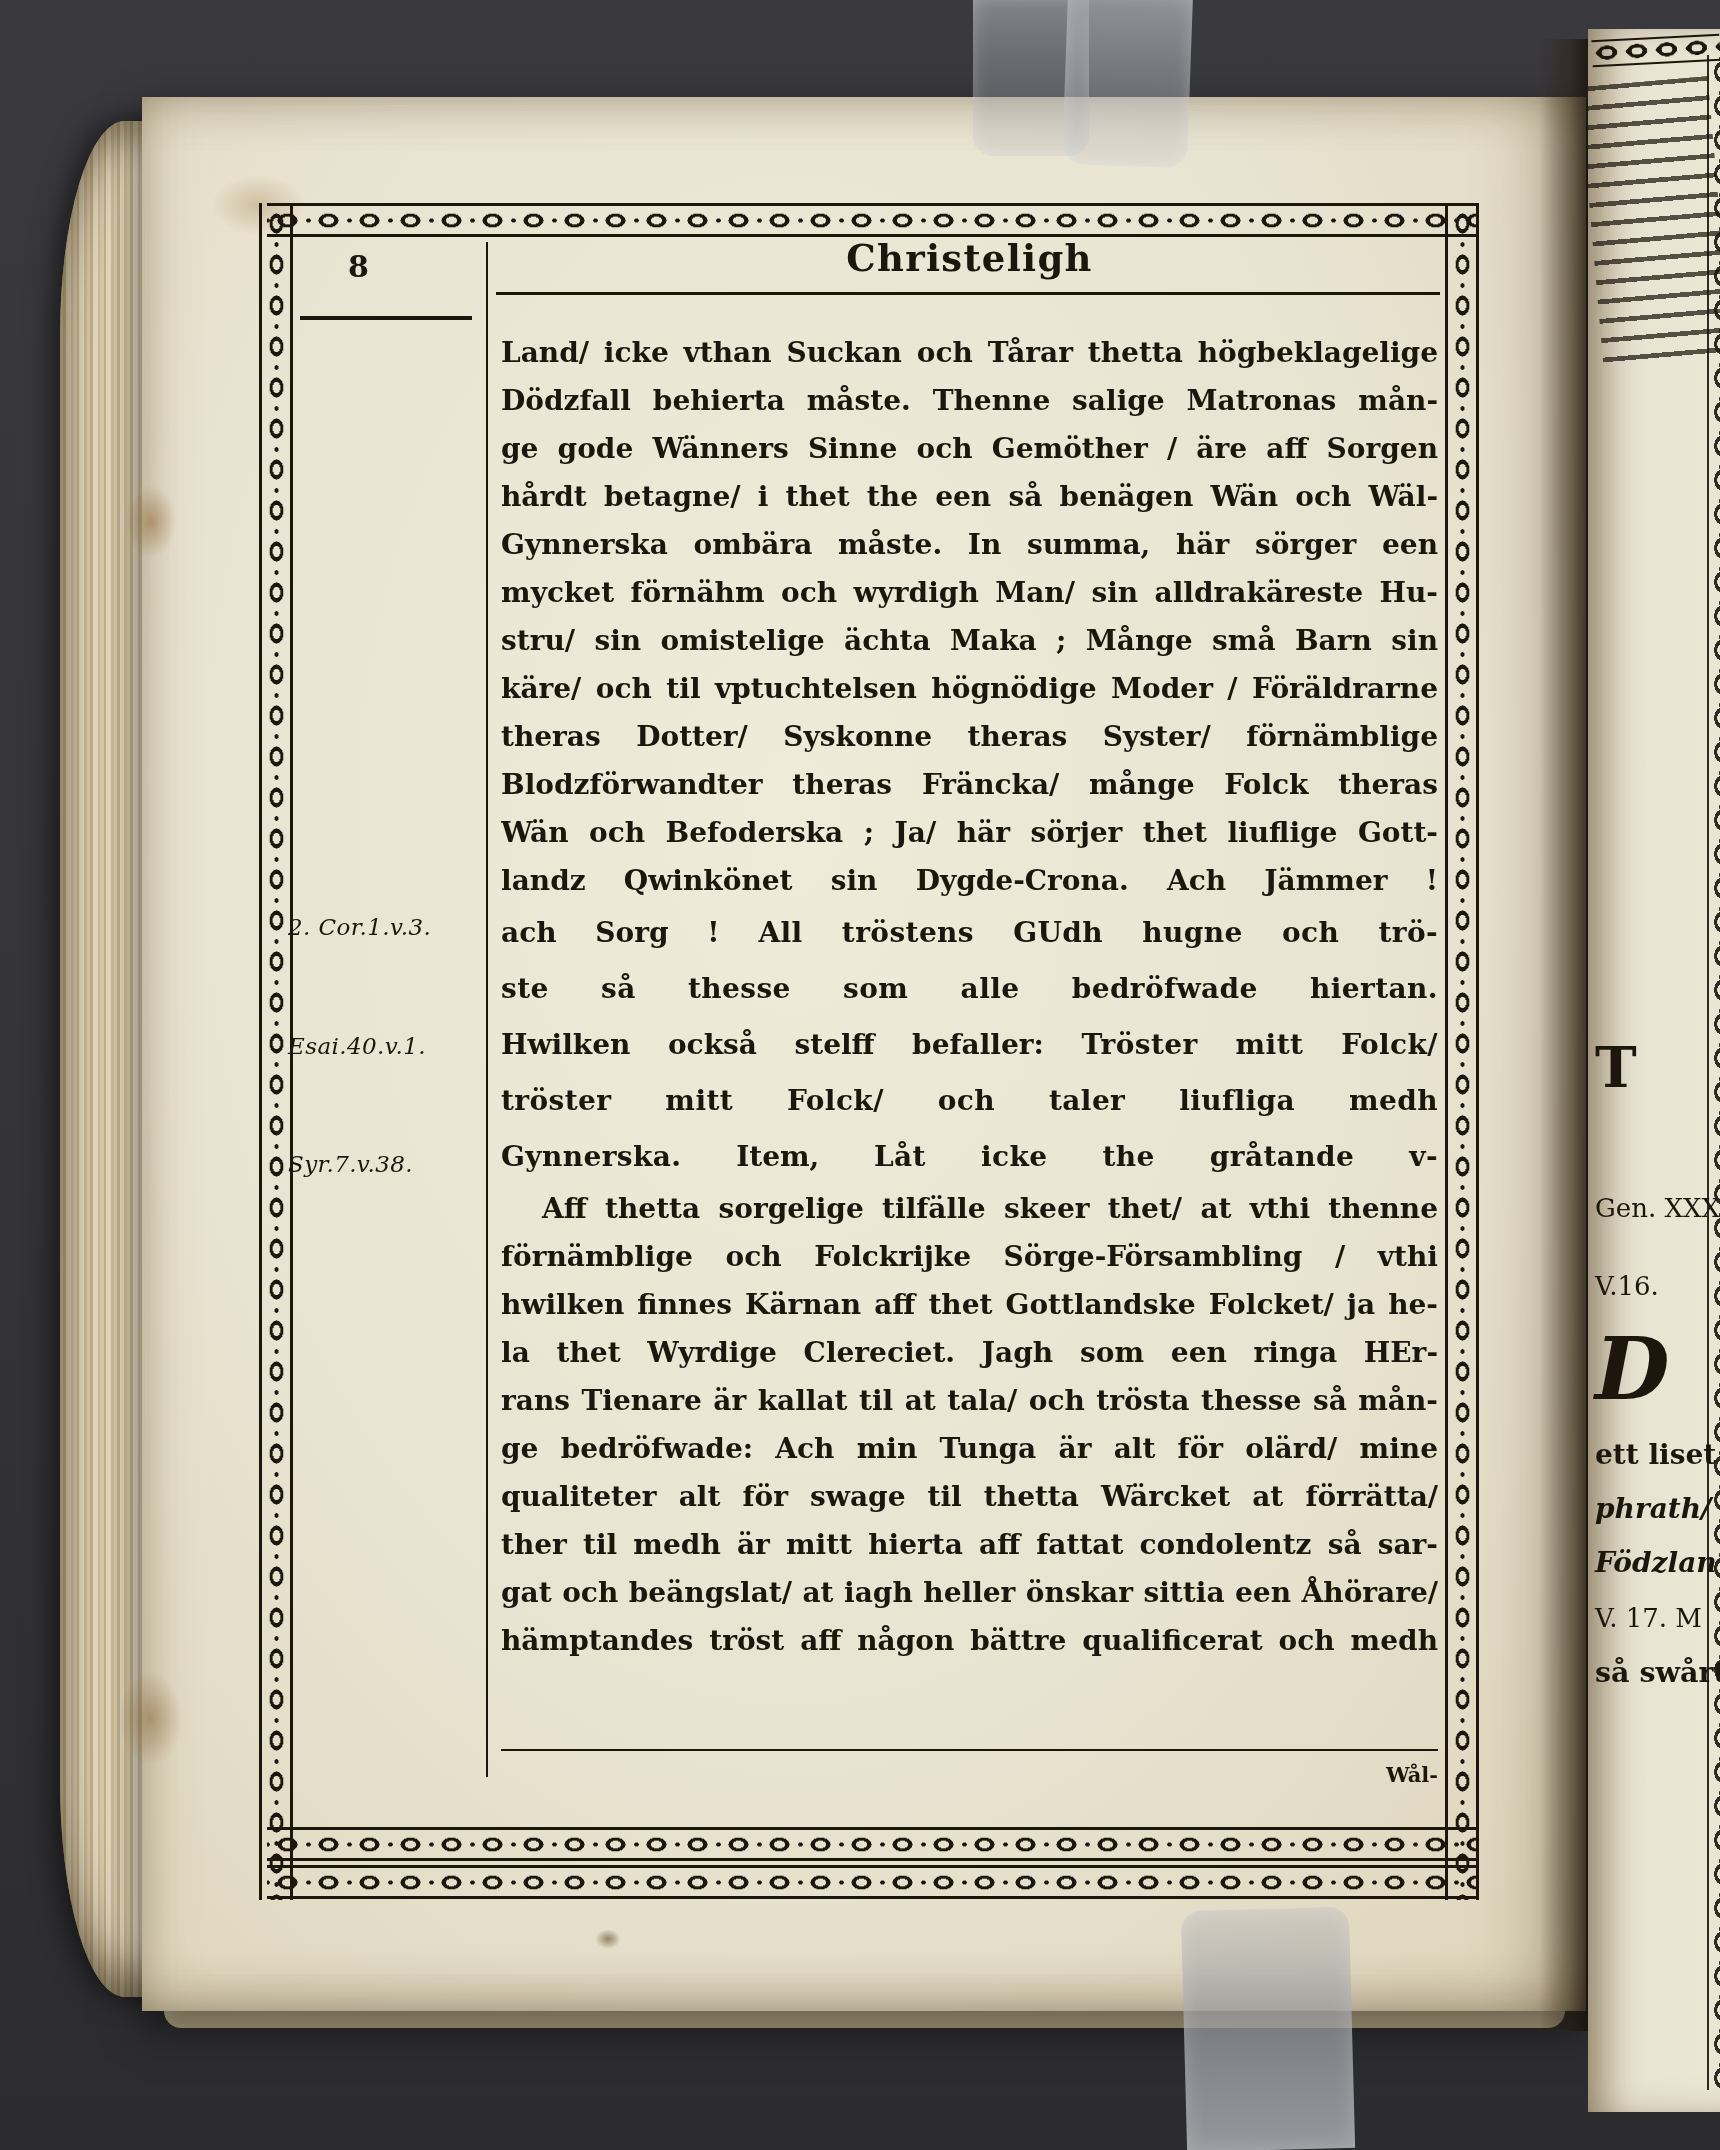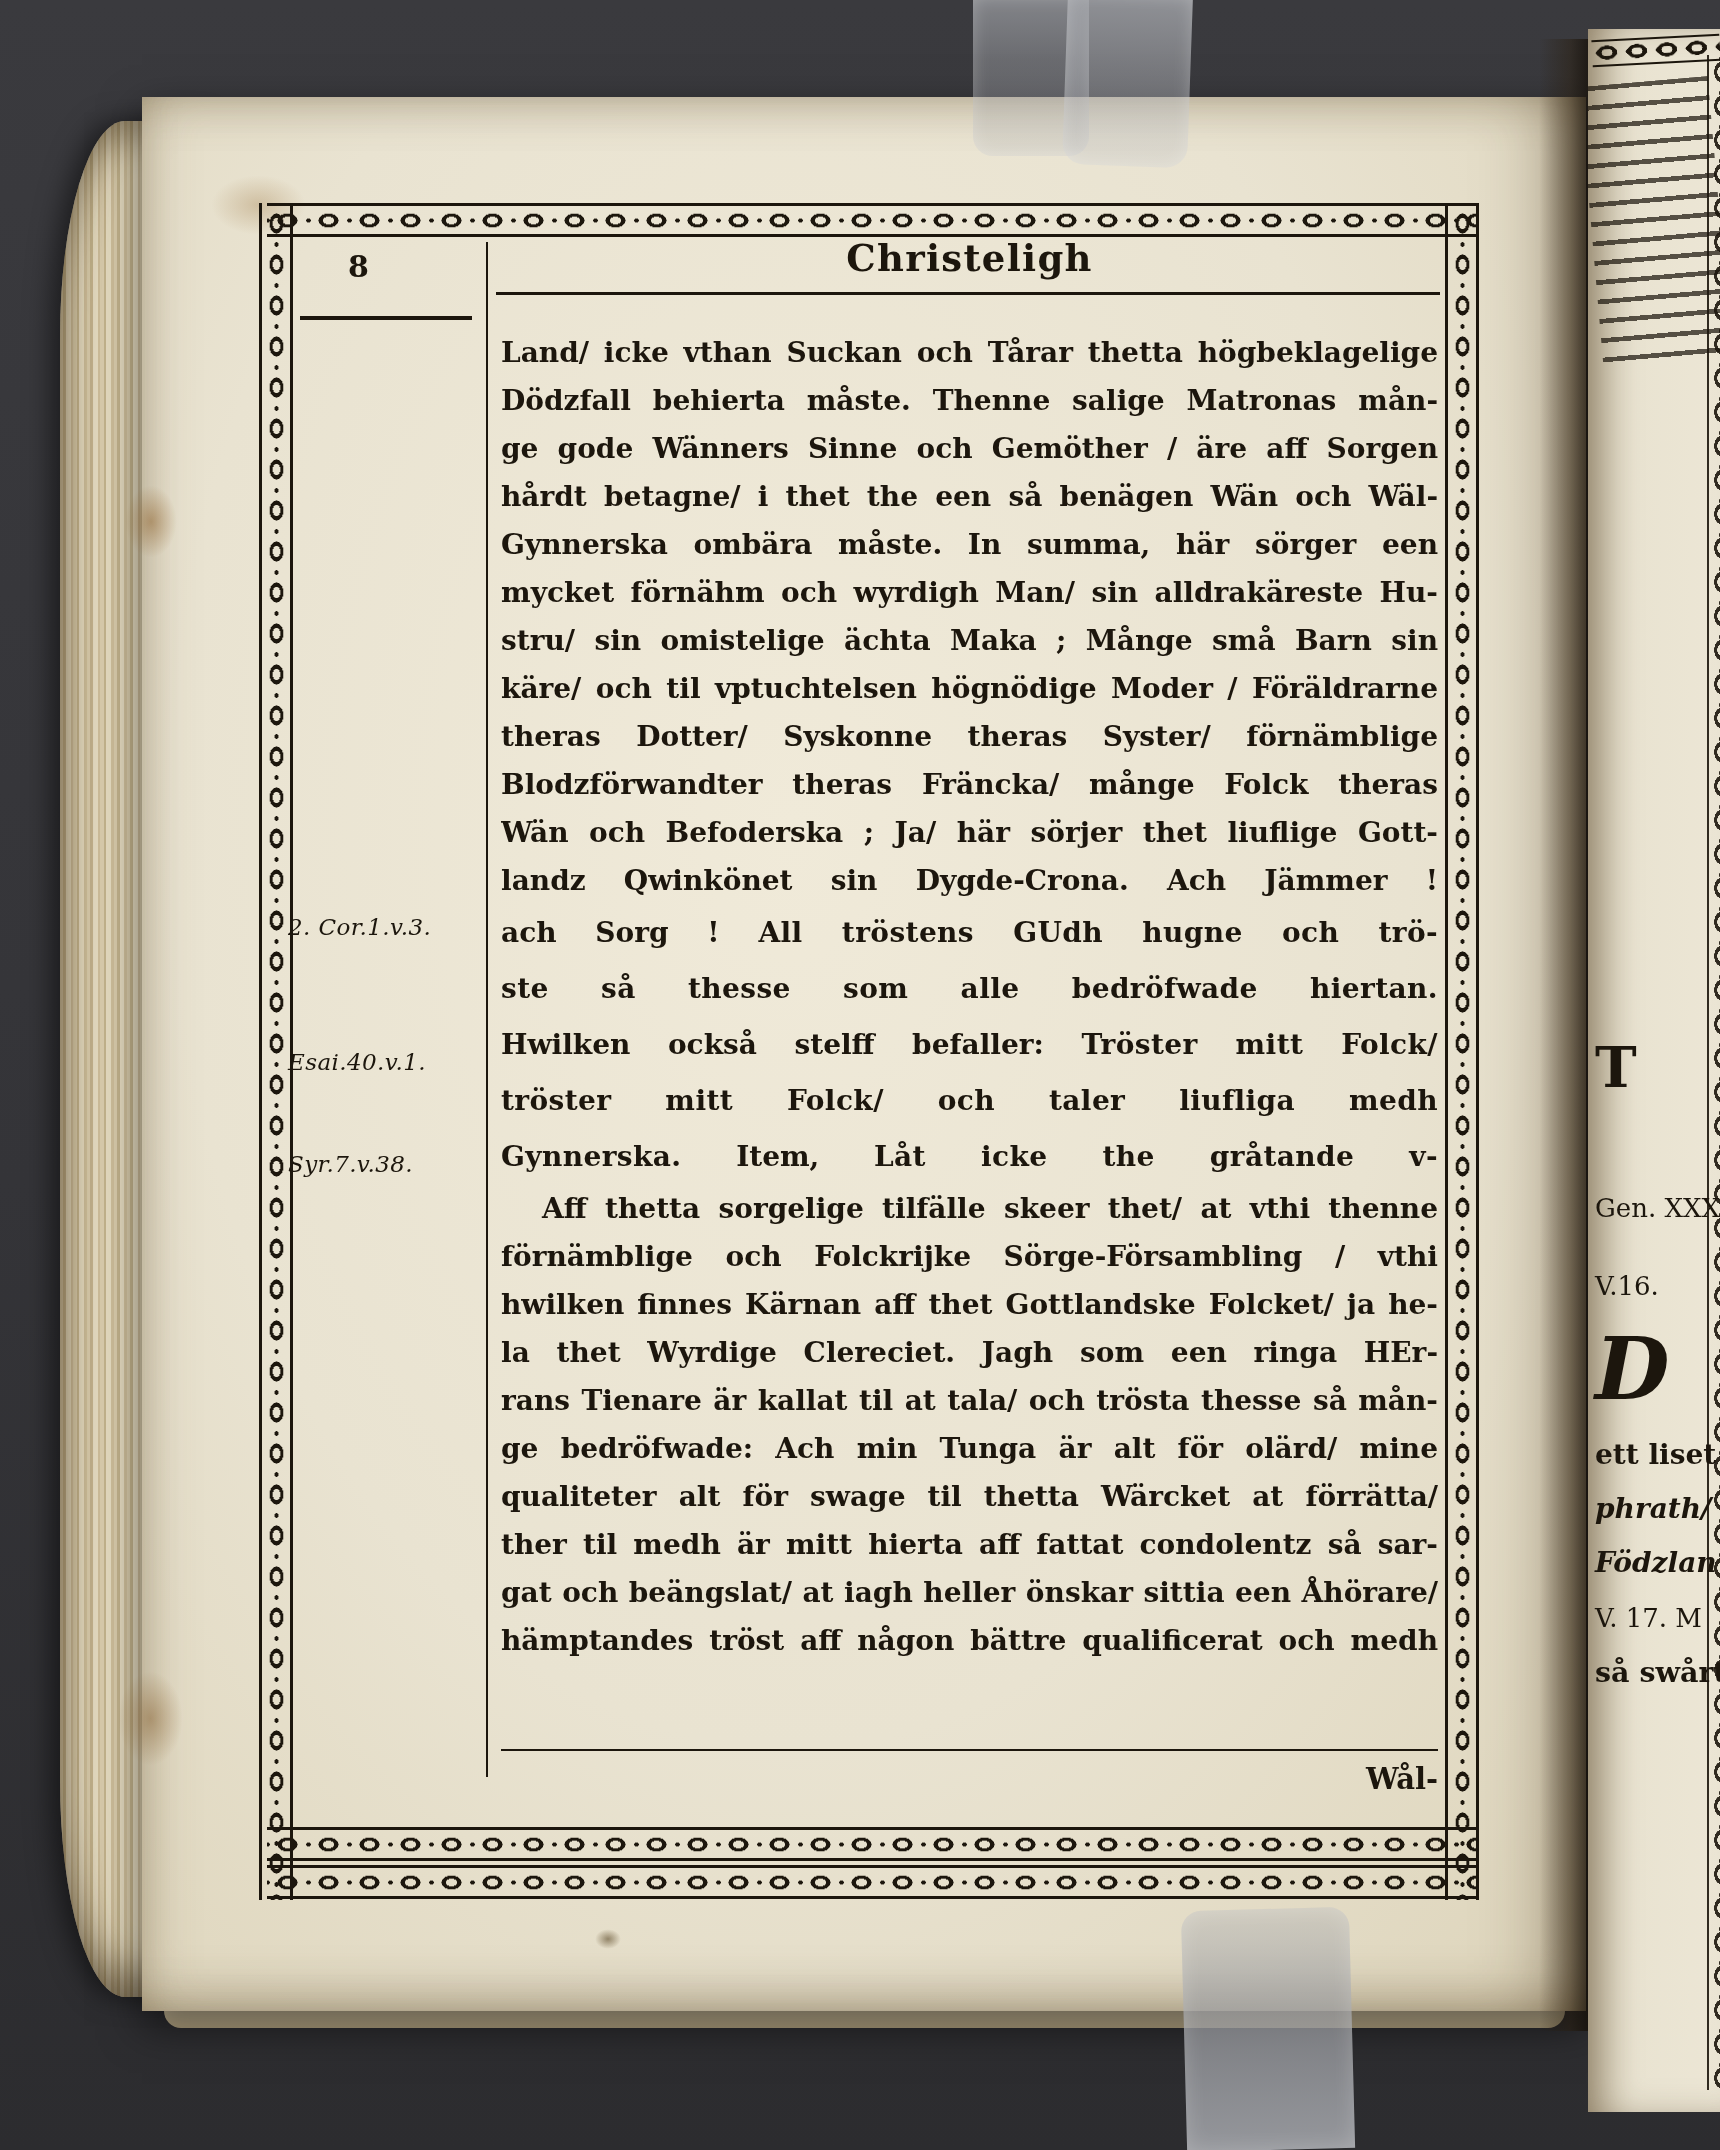--- a/index.html
+++ b/index.html
@@ -86,40 +86,40 @@
   .page-number{position:absolute;left:169px;top:152px;width:95px;text-align:center;font-size:30px;font-weight:bold;}
   .pagenum-rule{position:absolute;left:158px;top:219px;width:172px;height:3.9px;background:var(--ink);}
   .col-divider{position:absolute;left:344px;top:145px;width:2.2px;height:1535px;background:var(--ink);}
 
   
   .margin-note{
     position:absolute;left:146px;width:198px;
     font-size:23px;font-style:italic;letter-spacing:0.4px;white-space:nowrap;
   }
   .note-0{top:817px;}
-  .note-1{top:936px;margin-top:16px;}
+  .note-1{top:936px;}
   .note-2{top:1054px;}
 
   
   .body-text{position:absolute;left:359px;top:232px;width:937px;}
   .line{
     height:48px;line-height:48px;overflow:hidden;
     text-align:justify;white-space:normal;
     font-weight:bold;
   }
   .line.big{height:56px;line-height:56px;}
   .line.j::after{content:"";display:inline-block;width:100%;height:0;}
   .line.indent{text-indent:41px;}
   .s-n{font-size:28px;}
   .s-b{font-size:28px;letter-spacing:0.4px;}
 
   .bottom-rule{position:absolute;left:359px;top:1652px;width:937px;height:2.2px;background:var(--ink);}
   .catchword{
     position:absolute;left:359px;top:1665px;width:937px;
-    text-align:right;font-size:29px;font-weight:bold;
+    text-align:right;font-size:21px;font-weight:bold;
   }
 
   
   .gutter-shadow{
     position:absolute;left:1539px;top:39px;width:52px;height:1992px;
     background:linear-gradient(90deg,rgba(40,28,12,0) 0%,rgba(40,28,12,.45) 60%,rgba(18,12,5,.75) 100%);
   }
 
   
   .next-page{

